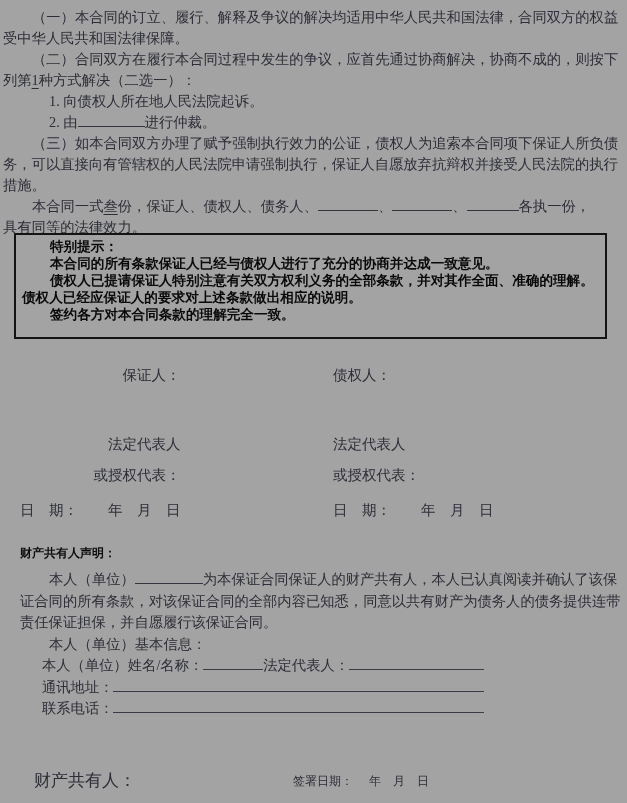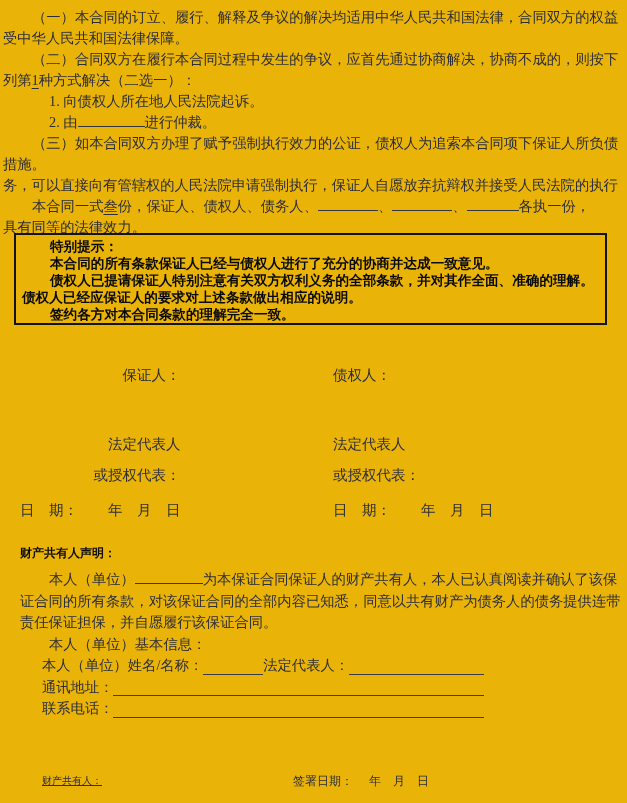--- a/index.html
+++ b/index.html
@@ -1,69 +1,69 @@
 <!DOCTYPE html>
 <html><head>
 <meta charset="utf-8">
 <style>
   html,body{margin:0;padding:0;background:#ffffff;}
-  .page{position:relative;width:627px;height:803px;background:#eab308;overflow:hidden;
+  .page{position:relative;width:627px;height:803px;background:#a3a3a3;overflow:hidden;
         font-family:"Liberation Serif","DejaVu Serif",serif;color:#2d2e37;font-size:14.3px;}
   
   .clauses{position:absolute;top:7px;left:3px;right:3px;line-height:21px;}
   .ln{white-space:nowrap;}
   .indent{text-indent:29px;}
   .opt{margin-left:46px;}
   u{text-decoration:underline;text-underline-offset:3px;}
   .blank{display:inline-block;border-bottom:1px solid #34353e;height:13px;vertical-align:baseline;}
   .w67{width:67px;}.w60{width:60px;}.w52{width:52px;}.w68{width:68px;}
   
   .notice{position:absolute;top:233px;left:14px;width:577px;border:2px solid #141414;
-          padding:3px 6px 0 6px;font-family:"DejaVu Sans","Liberation Sans",sans-serif;
+          padding:3px 6px 14px 6px;font-family:"DejaVu Sans","Liberation Sans",sans-serif;
           font-weight:bold;color:#0a0a0a;font-size:13.6px;line-height:17px;}
   .nindent{text-indent:28px;}
   
   .sigcol{position:absolute;top:365px;line-height:20px;font-size:14.5px;}
   .sigcol.left{left:20px;text-align:right;}
   .sigcol.right{left:333px;}
   .sig-party{margin-bottom:49px;}
   .sig-rep2{margin-top:11px;}
   .sig-date{margin-top:15px;white-space:pre;}
   .dunits{margin-left:30px;white-space:pre;}
   
   .coowner{position:absolute;top:543px;left:20px;right:8px;line-height:21.5px;}
   .co-heading{font-family:Liberation Sans, sans-serif;font-weight:bold;color:#0c0c0c;
               font-size:12px;height:22px;}
   .co-para{margin-top:4px;}
   .fields{margin-left:22px;width:442px;}
-  .frow{display:flex;align-items:flex-end;height:21.5px;}
+  .frow{display:flex;align-items:flex-start;height:21.5px;}
   .frow .flabel{white-space:pre;flex:0 0 auto;}
   .rule{border-bottom:1.4px solid #3a3b44;height:14px;margin-bottom:2px;flex:0 0 auto;}
   .rule.grow{flex:1 1 auto;}
   .rw60{width:60px;}.rw150{width:150px;}
   
-  .f-owner{position:absolute;left:42px;top:771px;line-height:20px;font-size:10px;text-decoration:underline;}
+  .f-owner{position:absolute;left:34px;top:771px;line-height:20px;font-size:17px;}
   .f-sign{position:absolute;left:293px;top:771px;line-height:20px;font-size:12px;white-space:pre;}
   .f-units{margin-left:16px;white-space:pre;}
 </style>
 </head>
 <body>
 
 <div class="page">
 
   <section class="clauses">
     <div class="ln indent">（一）本合同的订立、履行、解释及争议的解决均适用中华人民共和国法律，合同双方的权益</div>
     <div class="ln">受中华人民共和国法律保障。</div>
     <div class="ln indent">（二）合同双方在履行本合同过程中发生的争议，应首先通过协商解决，协商不成的，则按下</div>
     <div class="ln"><span>列第</span><u>1</u><span>种方式解决（二选一）：</span></div>
     <div class="ln opt">1. 向债权人所在地人民法院起诉。</div>
     <div class="ln opt"><span>2. 由</span><span class="blank w67"></span><span>进行仲裁。</span></div>
     <div class="ln indent">（三）如本合同双方办理了赋予强制执行效力的公证，债权人为追索本合同项下保证人所负债</div>
+    <div class="ln">务，可以直接向有管辖权的人民法院申请强制执行，保证人自愿放弃抗辩权并接受人民法院的执行</div>
     <div class="ln">措施。</div>
-    <div class="ln">务，可以直接向有管辖权的人民法院申请强制执行，保证人自愿放弃抗辩权并接受人民法院的执行</div>
     <div class="ln indent"><span>本合同一式</span><u>叁</u><span>份，保证人、债权人、债务人、</span><span class="blank w60"></span><span>、</span><span class="blank w60"></span><span>、</span><span class="blank w52"></span><span>各执一份，</span></div>
     <div class="ln">具有同等的法律效力。</div>
   </section>
 
   <section class="notice">
     <div class="nindent">特别提示：</div>
     <div class="nindent">本合同的所有条款保证人已经与债权人进行了充分的协商并达成一致意见。</div>
     <div class="nindent">债权人已提请保证人特别注意有关双方权利义务的全部条款，并对其作全面、准确的理解。</div>
     <div>债权人已经应保证人的要求对上述条款做出相应的说明。</div>
     <div class="nindent">签约各方对本合同条款的理解完全一致。</div>

